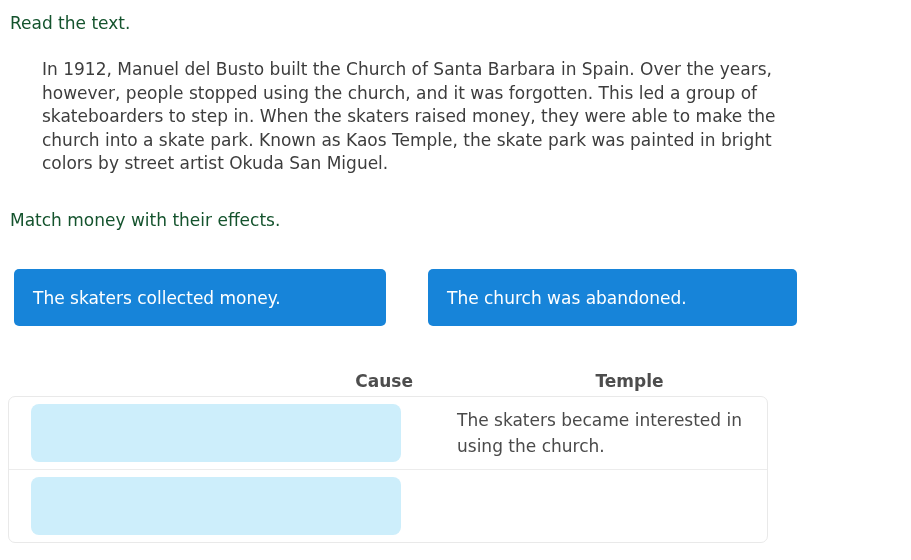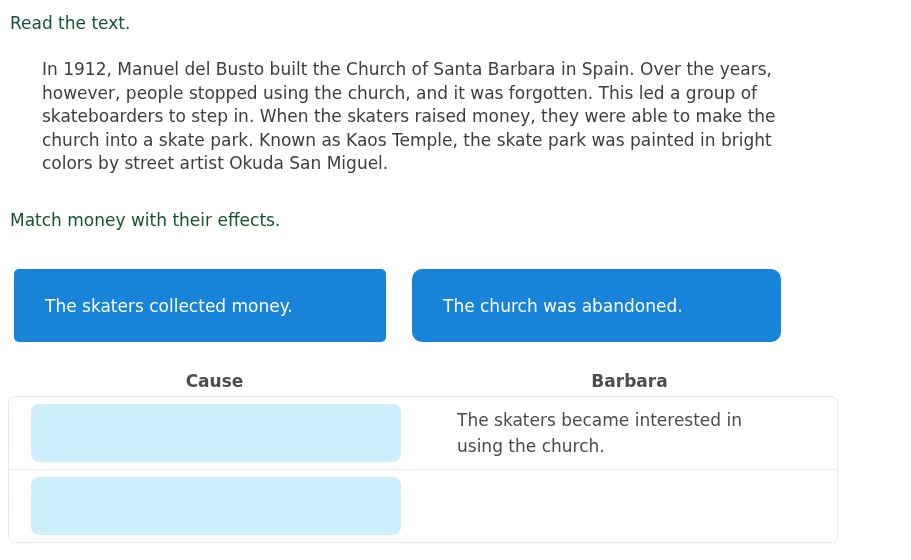--- a/index.html
+++ b/index.html
@@ -25,47 +25,47 @@
     left: 42px; top: 58px;
     width: 872px;
     font-size: 17px;
     line-height: 23.5px;
     color: #3d3d3d;
     white-space: pre-line;
   }
 
   .tile {
     top: 269px;
-    height: 73px;
+    height: 57px;
     background: #1784d9;
     border-radius: 5px;
     color: #ffffff;
     font-size: 17px;
     display: flex;
     align-items: center;
-    padding-left: 31px;
+    padding-left: 19px;
     cursor: grab;
     border: none;
   }
   #tile-1 { left: 14px;  width: 372px; }
-  #tile-2 { left: 412px; width: 369px; border-radius: 10px; }
+  #tile-2 { left: 428px; width: 369px; }
 
   .col-header {
     top: 371px;
     font-weight: bold;
     font-size: 17px;
     color: #4d4d4d;
     text-align: center;
   }
-  #cause-header  { left: 8px;   width: 413px; }
+  #cause-header  { left: 0;   width: 413px; text-align: right; }
   #effect-header { left: 421px; width: 417px; }
 
   #match-table {
     left: 8px; top: 396px;
-    width: 830px; height: 147px;
+    width: 760px; height: 147px;
     border: 1px solid #e9e9e9;
     border-radius: 7px;
     background: #ffffff;
     display: grid;
     grid-template-columns: 413px 1fr;
     grid-template-rows: 1fr 1fr;
   }
   .row-top { border-bottom: 1px solid #ececec; }
   .cause-cell {
     display: flex;
@@ -105,21 +105,21 @@
 
 <div id="match-heading" class="abs instruction">Match money with their effects.</div>
 
 <div id="word-bank">
   <div id="tile-1" class="abs tile">The skaters collected money.</div>
   <div id="tile-2" class="abs tile">The church was abandoned.</div>
 </div>
 
 <div id="cause-header" class="abs col-header">Cause</div>
 
-<div id="effect-header" class="abs col-header">Barbara</div>
+<div id="effect-header" class="abs col-header">Temple</div>
 
 <div id="match-table" class="abs">
   <div class="cause-cell row-top">
     <div class="drop-zone"></div>
   </div>
   <div class="effect-cell row-top">
     <div class="effect-text">The skaters became interested in
 using the church.</div>
   </div>
   <div class="cause-cell">

